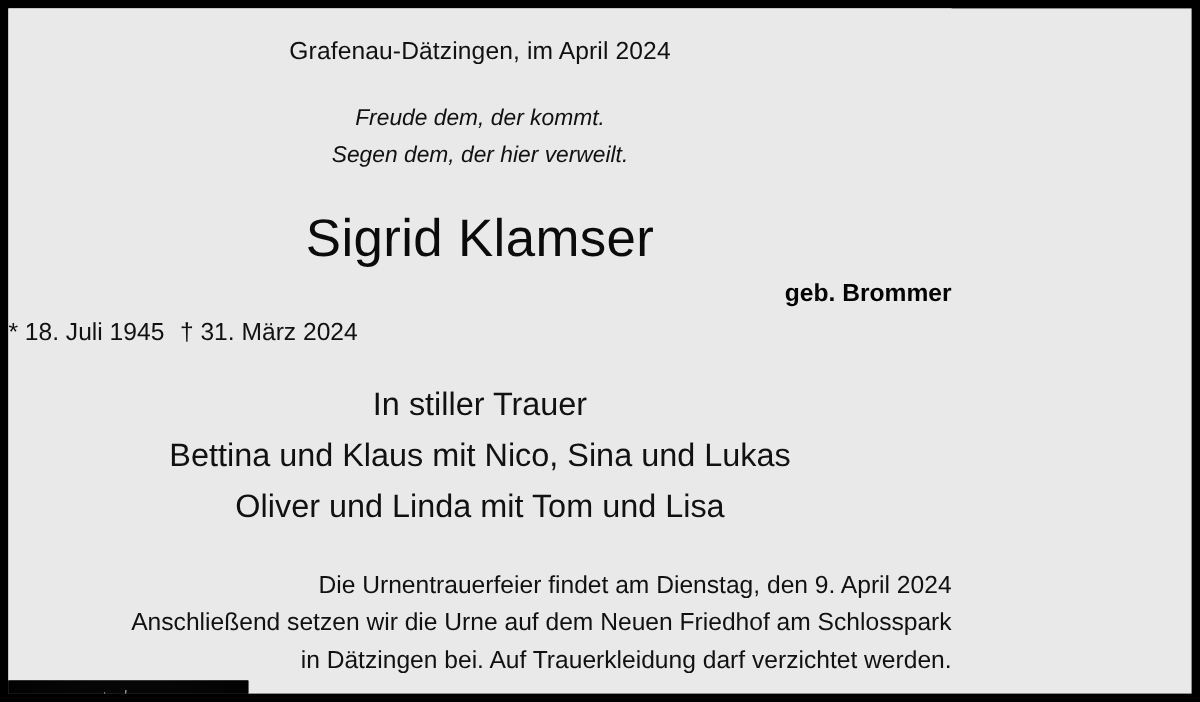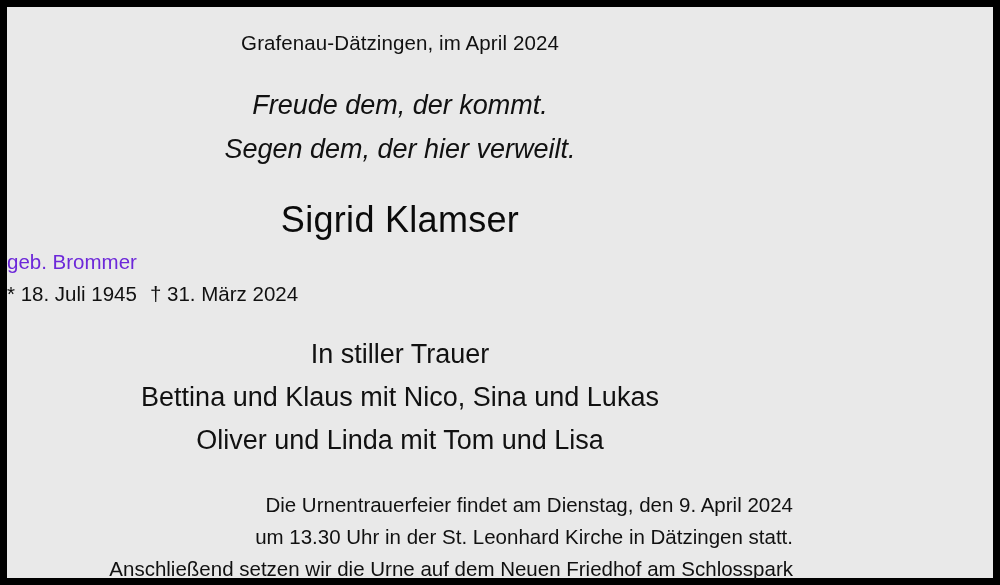--- a/index.html
+++ b/index.html
@@ -49,41 +49,42 @@
   .place-date {
     text-align: center;
     font-size: 20.5px;
     color: #111;
     margin-top: 24px;
     letter-spacing: 0.1px;
   }
   .verse {
     text-align: center;
     font-style: italic;
-    font-size: 27px;
+    font-size: 19px;
     color: #111;
     margin-top: 29px;
     line-height: 1.62;
   }
   .verse div {
     white-space: nowrap;
   }
   .name {
     text-align: center;
-    font-size: 36px;
+    font-size: 44px;
     color: #0b0b0b;
     margin-top: 28px;
     font-weight: 400;
     letter-spacing: 0.3px;
   }
   .born-name {
-    text-align: left;
-    font-size: 20.5px;
-    color: #6d28d9;
+    text-align: right;
+    font-size: 20.5px;
+    color: #000000;
     margin-top: 9px;
+    font-weight: bold;
   }
   .dates {
     text-align: left;
     font-size: 20.5px;
     color: #111;
     margin-top: 8px;
   }
   .dates .sep {
     display: inline-block;
     width: 13px;
@@ -141,21 +142,20 @@
       </div>
 
       <div class="mourners">
         <div>In stiller Trauer</div>
         <div>Bettina und Klaus mit Nico, Sina und Lukas</div>
         <div>Oliver und Linda mit Tom und Lisa</div>
       </div>
 
       <div class="service">
         <div>Die Urnentrauerfeier findet am Dienstag, den 9. April 2024</div>
-        <div>um 13.30 Uhr in der St. Leonhard Kirche in Dätzingen statt.</div>
         <div>Anschließend setzen wir die Urne auf dem Neuen Friedhof am Schlosspark</div>
         <div>in Dätzingen bei. Auf Trauerkleidung darf verzichtet werden.</div>
       </div>
 
     </div>
 
     <div class="img-col">
       <div class="photo">
         <svg width="200" height="571" viewBox="0 0 200 571" aria-hidden="true">
           <defs>

